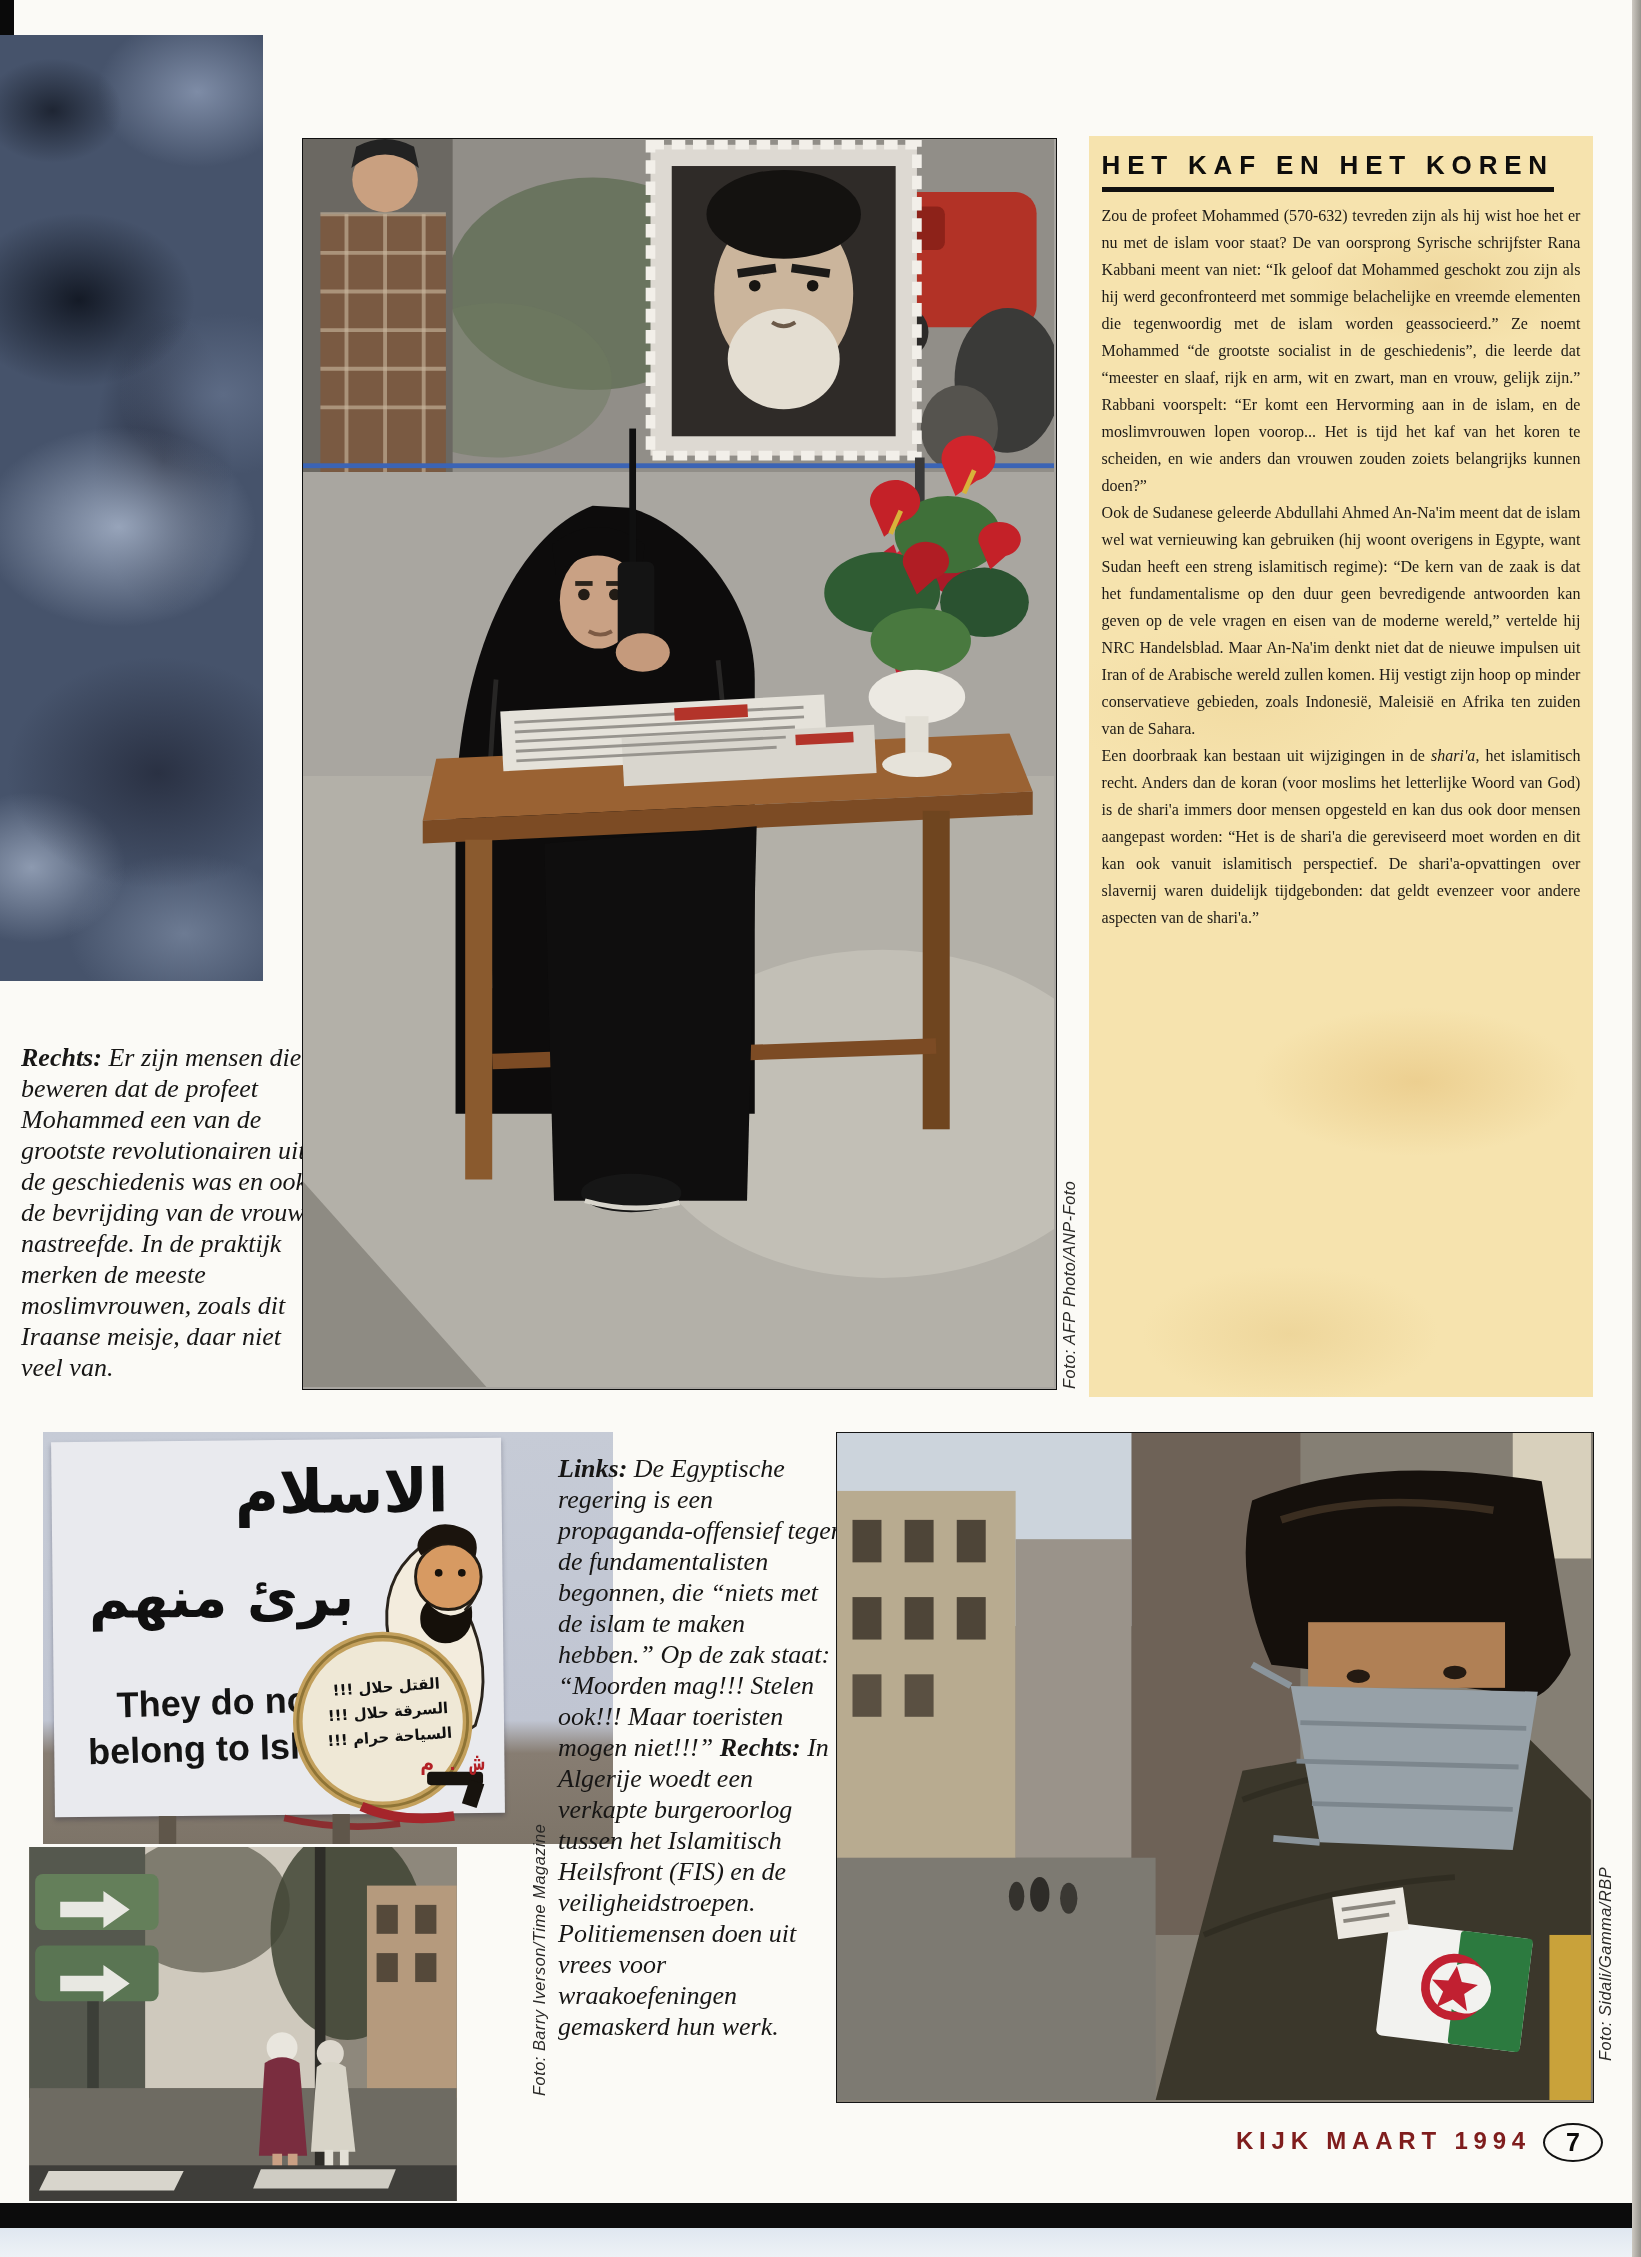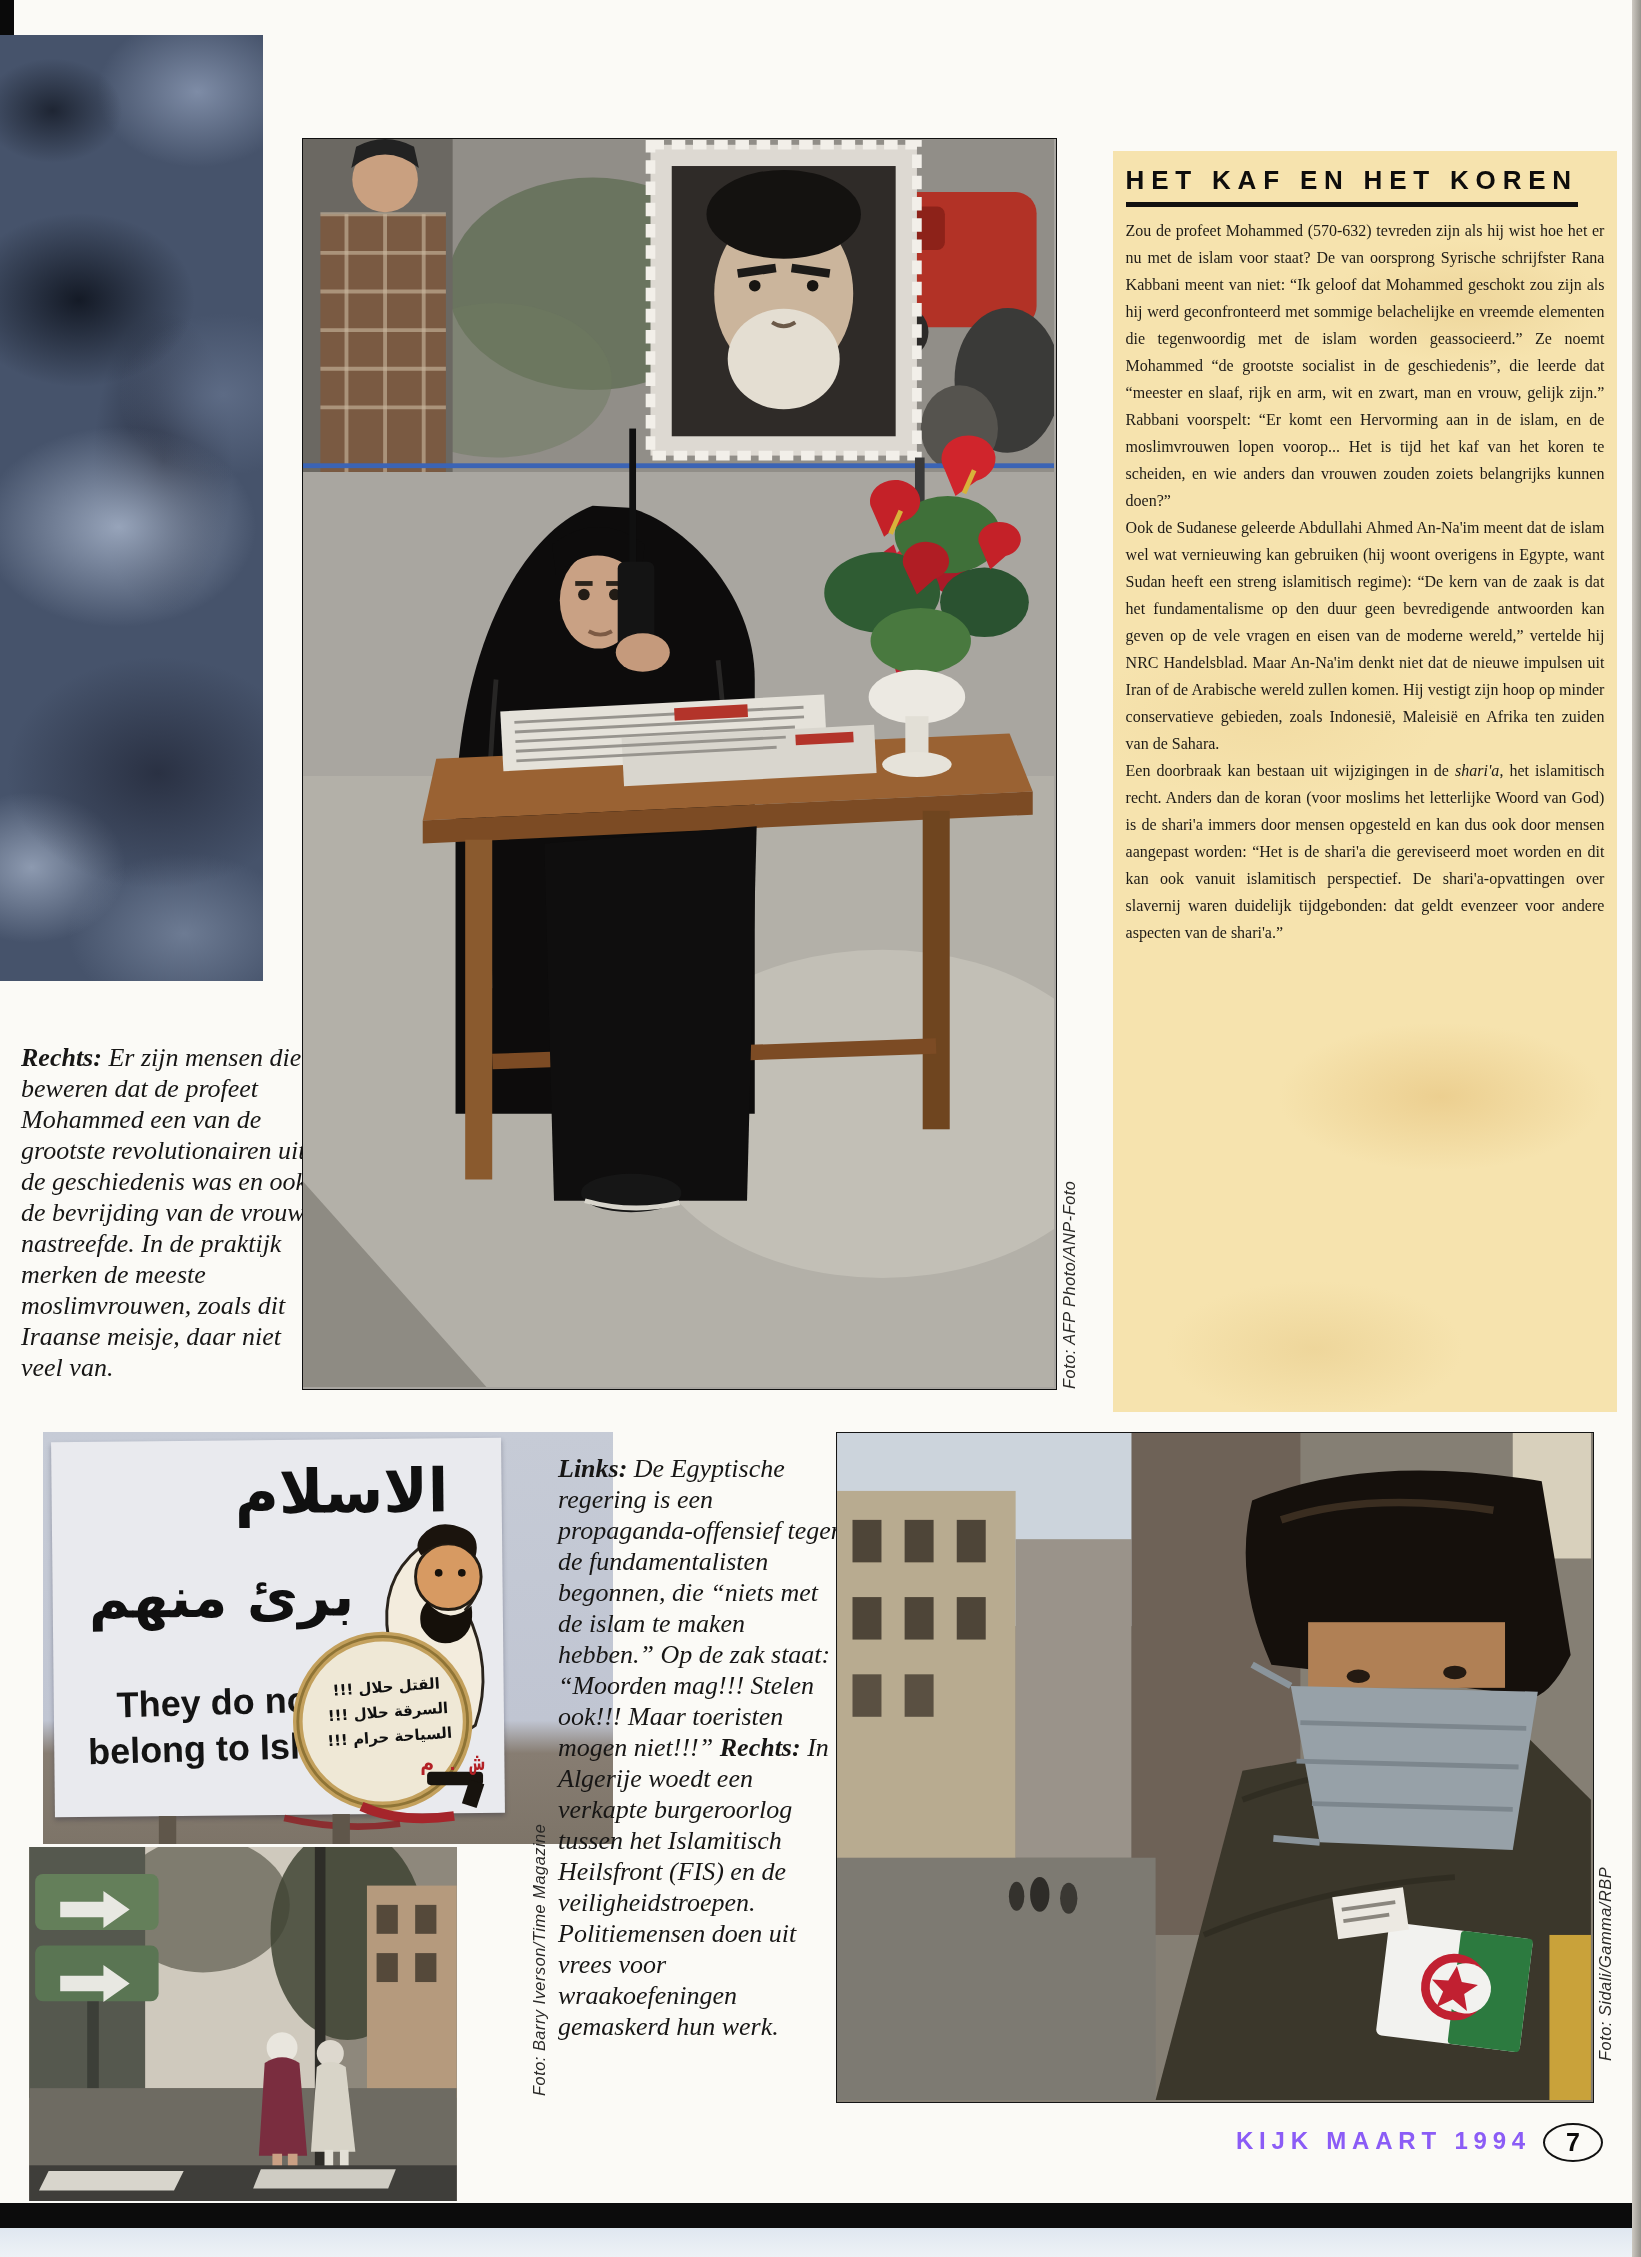--- a/index.html
+++ b/index.html
@@ -21,27 +21,27 @@
       radial-gradient(ellipse 145px 116px at 12% 88%,#8d9ab0 0%,transparent 65%),
       radial-gradient(ellipse 193px 135px at 70% 95%,#6d7b93 0%,transparent 60%);}
 
   
   .caption{font-style:italic;font-size:26px;line-height:31px;color:#171615;}
   .caption b{font-weight:bold;}
   #left-caption{left:21px;top:1016px;width:299px;}
   #bottom-caption{left:558px;top:1427px;width:286px;}
 
   
-  #essay-box{left:1089px;top:151px;width:504px;height:1261px;box-sizing:border-box;
+  #essay-box{left:1089px;top:136px;width:504px;height:1261px;box-sizing:border-box;
     padding:13.5px 12.6px 17.4px 12.6px;background-color:#f6e3ae;
     background-image:
       radial-gradient(ellipse 193px 87px at 70% 12%,#eed69b 0%,transparent 70%),
       radial-gradient(ellipse 251px 116px at 30% 45%,#f2dca3 0%,transparent 70%),
       radial-gradient(ellipse 232px 106px at 65% 75%,#eccf90 0%,transparent 70%),
-      radial-gradient(ellipse 212px 97px at 40% 95%,#eed69b 0%,transparent 70%); margin-left: 24px;}
+      radial-gradient(ellipse 212px 97px at 40% 95%,#eed69b 0%,transparent 70%);}
   #essay-title{display:inline-block;margin:0 0 9.7px 0;font-family:"Liberation Sans",sans-serif;
     font-size:26px;font-weight:bold;letter-spacing:6.8px;color:#0e0d0c;
     border-bottom:5.8px solid #121110;padding-bottom:6.8px;}
   .essay-p{margin:0;font-size:16px;line-height:27px;text-align:justify;color:#1d1a16;}
   .it{font-style:italic;}
 
   
   .vcredit{position:absolute;writing-mode:vertical-rl;transform:rotate(180deg);
     font-family:"Liberation Sans",sans-serif;font-style:italic;font-size:16.4px;color:#2a2927;
     white-space:nowrap;letter-spacing:0.5px;}
@@ -67,21 +67,21 @@
 
   
   #masked-photo{left:836px;top:1432px;width:756px;height:669px;border:1px solid #151515;background:#857f74;}
 
   
   #center-photo{left:302px;top:138px;width:755px;height:1252px;box-sizing:border-box;
     border:1.9px solid #101010;background:#a8a5a0;}
 
   
   #footer-text{left:1212px;top:2127px;width:319px;text-align:right;
-    font-family:"Liberation Sans",sans-serif;font-weight:bold;font-size:24px;letter-spacing:5.8px;color:#8b5cf6;}
+    font-family:"Liberation Sans",sans-serif;font-weight:bold;font-size:24px;letter-spacing:5.8px;color:#7f1d1d;}
   #page-oval{left:1543px;top:2123px;width:60px;height:39px;border:2.9px solid #111;border-radius:50%;
     display:flex;align-items:center;justify-content:center;
     font-family:"Liberation Sans",sans-serif;font-weight:bold;font-size:25px;color:#0c0b0a;box-sizing:border-box;}
 
   
   #corner-black{left:0;top:0;width:13.5px;height:35px;background:#0a0a0a;}
   #bottom-black{left:0;top:2203px;width:1641px;height:25px;background:#0c0c0c;}
   #bottom-light{left:0;top:2228px;width:1641px;height:29px;background:linear-gradient(180deg,#dfe7f0,#eef2f6);}
   #right-edge{left:1632px;top:0;width:9.7px;height:2257px;background:linear-gradient(90deg,#cdc9c2,#8f8c85);}
 </style>

